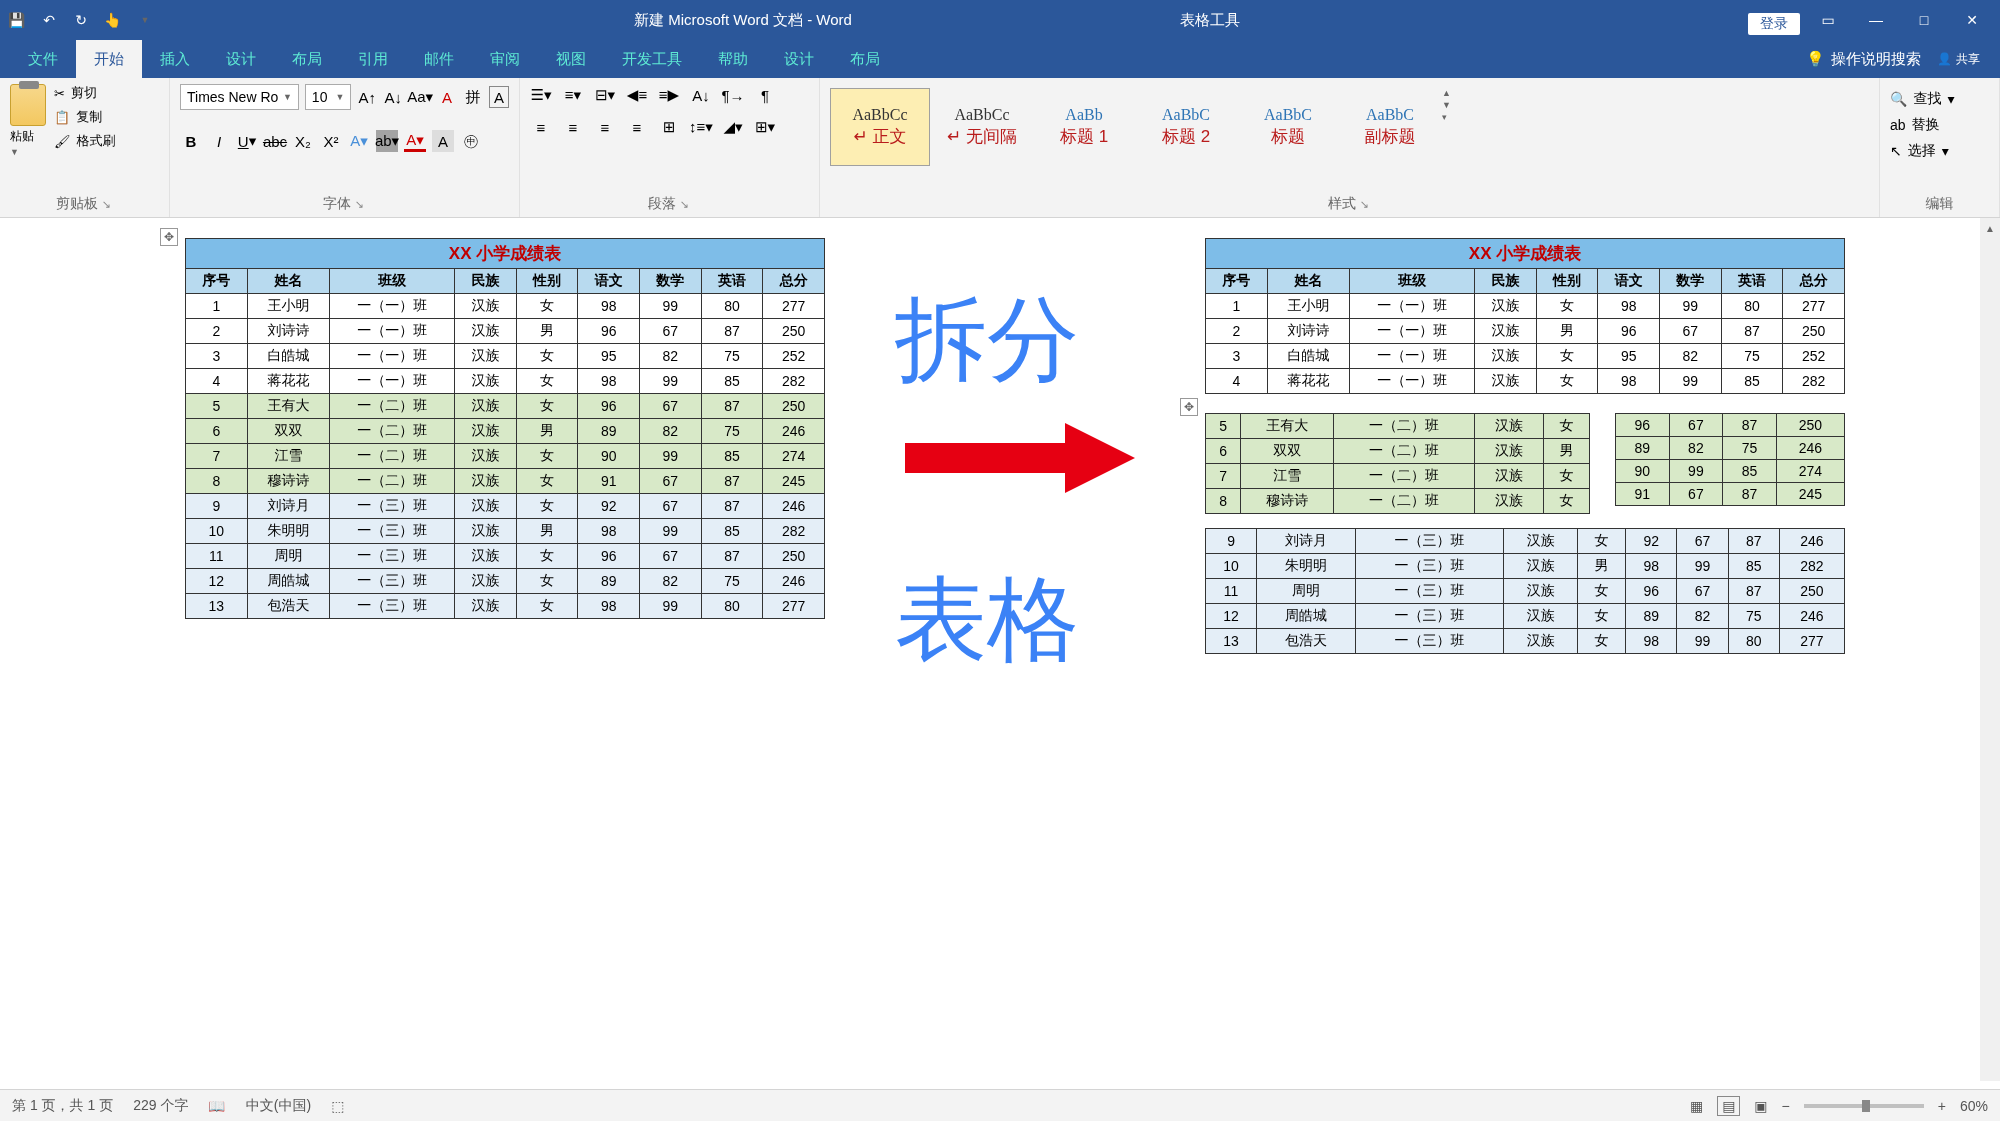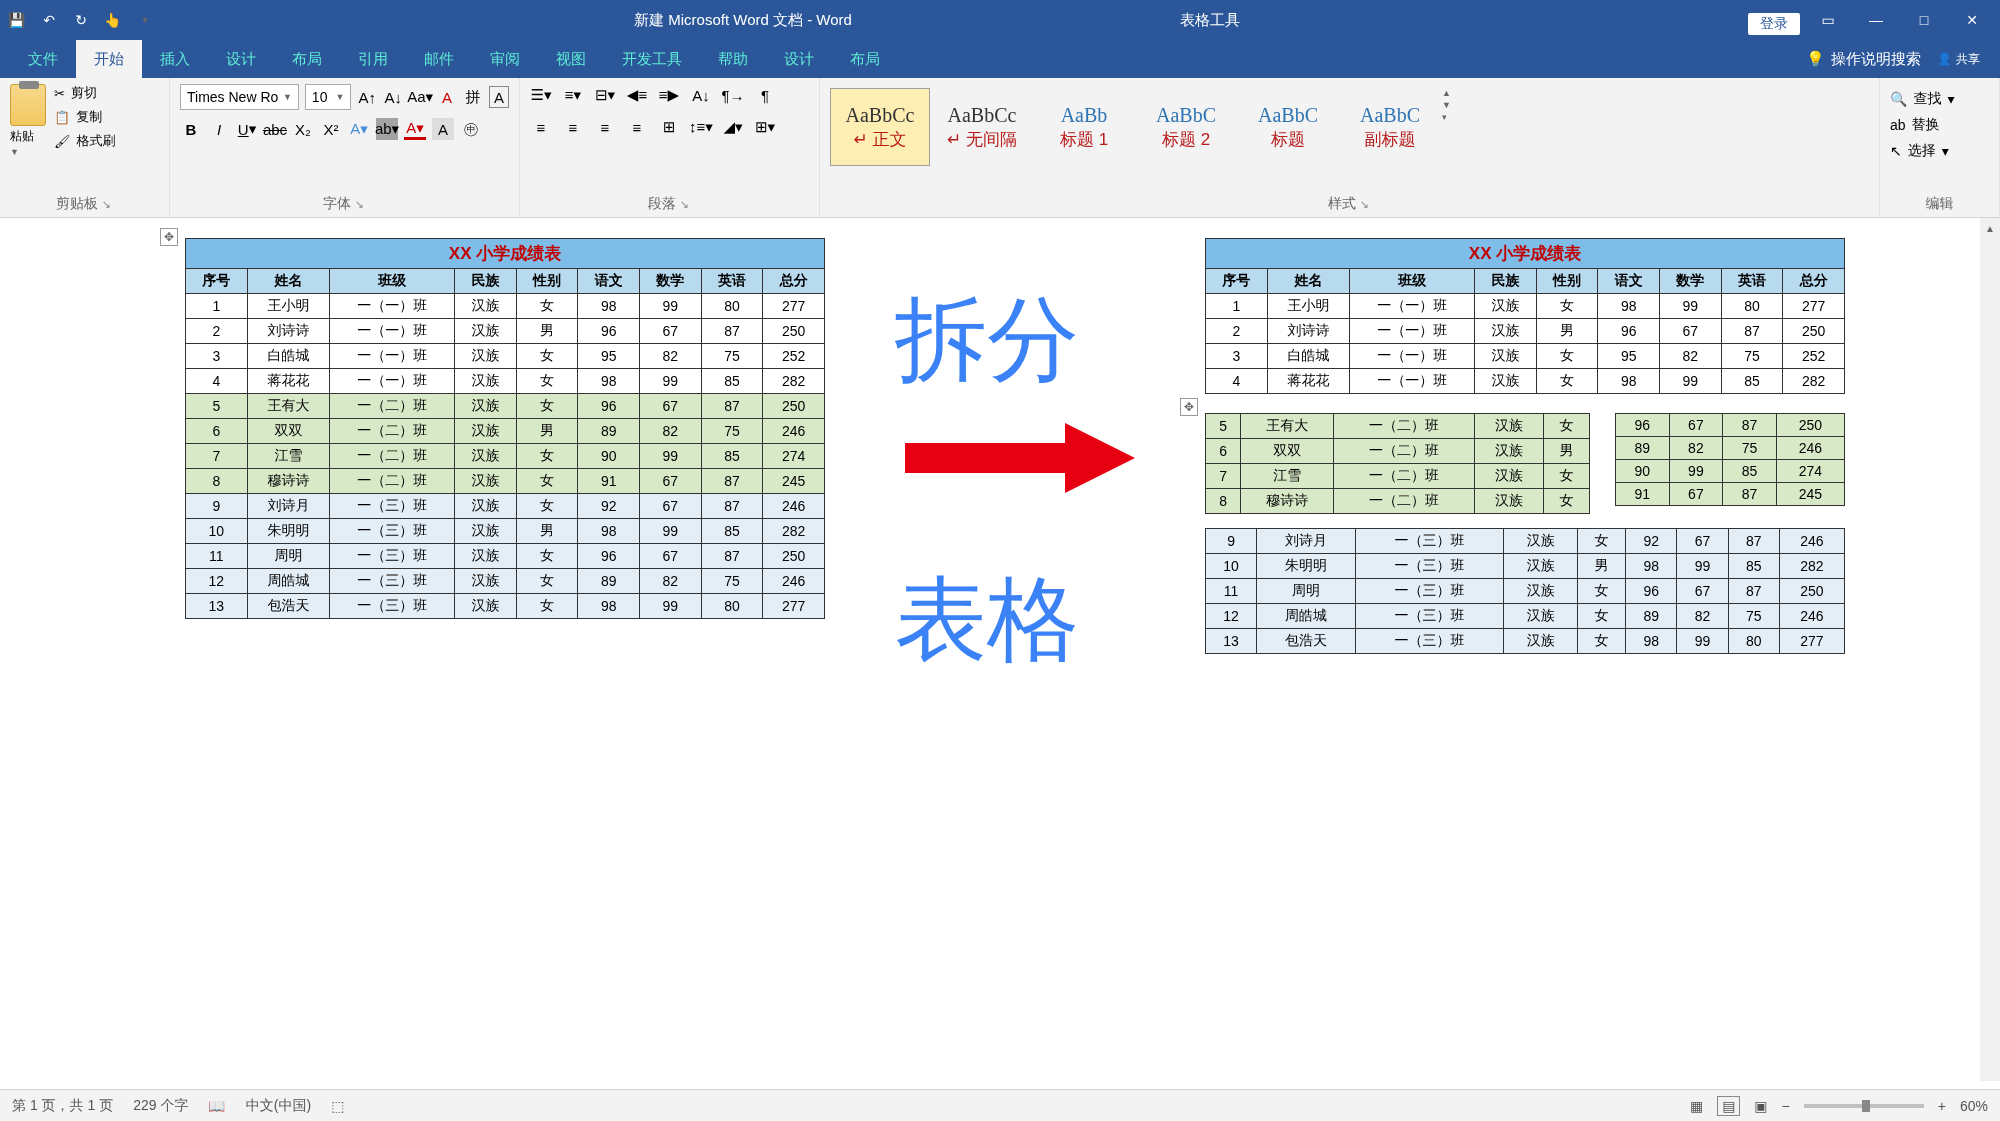--- a/index.html
+++ b/index.html
@@ -21,31 +21,31 @@
 .share{display:flex;align-items:center;gap:4px}
 .ribbon{background:#f3f3f3;height:140px;display:flex;border-bottom:1px solid #d4d4d4;position:relative}
 .ribbon-group{border-right:1px solid #e1e1e1;padding:6px 10px 2px;display:flex;flex-direction:column;justify-content:space-between}
 .group-label{text-align:center;font-size:14px;color:#666;padding:4px 0 2px}
 .clip-main{display:flex;gap:8px}
 .paste-big{display:flex;flex-direction:column;align-items:flex-start;gap:2px}
 .paste-icon{width:36px;height:42px;background:linear-gradient(#f7d88c,#f3c860);border:1px solid #c8a030;border-radius:3px;position:relative}
 .paste-icon::before{content:"";position:absolute;top:-4px;left:8px;width:20px;height:8px;background:#888;border-radius:2px}
 .clip-side{display:flex;flex-direction:column;gap:6px;font-size:13px}
 .clip-row{display:flex;align-items:center;gap:6px}
-.font-controls{display:flex;flex-direction:column;gap:8px}
+.font-controls{display:flex;flex-direction:column;gap:20px}
 .font-row{display:flex;gap:6px;align-items:center}
 .font-name{width:130px;height:26px;border:1px solid #ababab;background:#fff;padding:0 6px;display:flex;align-items:center;justify-content:space-between;font-size:14px}
 .font-size{width:50px;height:26px;border:1px solid #ababab;background:#fff;padding:0 6px;display:flex;align-items:center;justify-content:space-between;font-size:14px}
 .ico{width:22px;height:22px;display:inline-flex;align-items:center;justify-content:center;font-size:15px}
 .para-controls{display:flex;flex-direction:column;gap:10px}
 .para-row{display:flex;gap:10px;align-items:center}
 .styles-gallery{display:flex;gap:2px;align-items:flex-start;padding-top:4px}
 .style-box{width:100px;height:78px;border:1px solid transparent;display:flex;flex-direction:column;align-items:center;justify-content:center;font-size:13px}
 .style-box.sel{border:1px solid #a0a0a0;background:#fdeeb3}
-.style-preview{font-size:20px;color:#333;margin-bottom:1px}
+.style-preview{font-size:16px;color:#333;margin-bottom:1px}
 .style-preview.h{color:#2e74b5;font-family:Liberation Serif, serif}
 .style-label{font-size:17px;color:#b91c1c}
 .edit-group{display:flex;flex-direction:column;gap:8px;font-size:14px;padding-top:6px}
 .edit-row{display:flex;align-items:center;gap:6px}
 .launcher{font-size:11px;color:#888;text-align:right;padding-right:2px}
 .doc-area{position:absolute;left:0;top:218px;right:20px;bottom:40px;background:#fff;display:flex;justify-content:center;padding-top:10px}
 .page{background:#fff;width:1970px;position:relative}
 .anchor{position:absolute;width:18px;height:18px;border:1px solid #999;display:flex;align-items:center;justify-content:center;font-size:12px;color:#666}
 .tbl{border-collapse:collapse;position:absolute}
 .tbl th,.tbl td{border:1px solid #333;text-align:center;font-size:14px;padding:3px 6px;height:22px}

